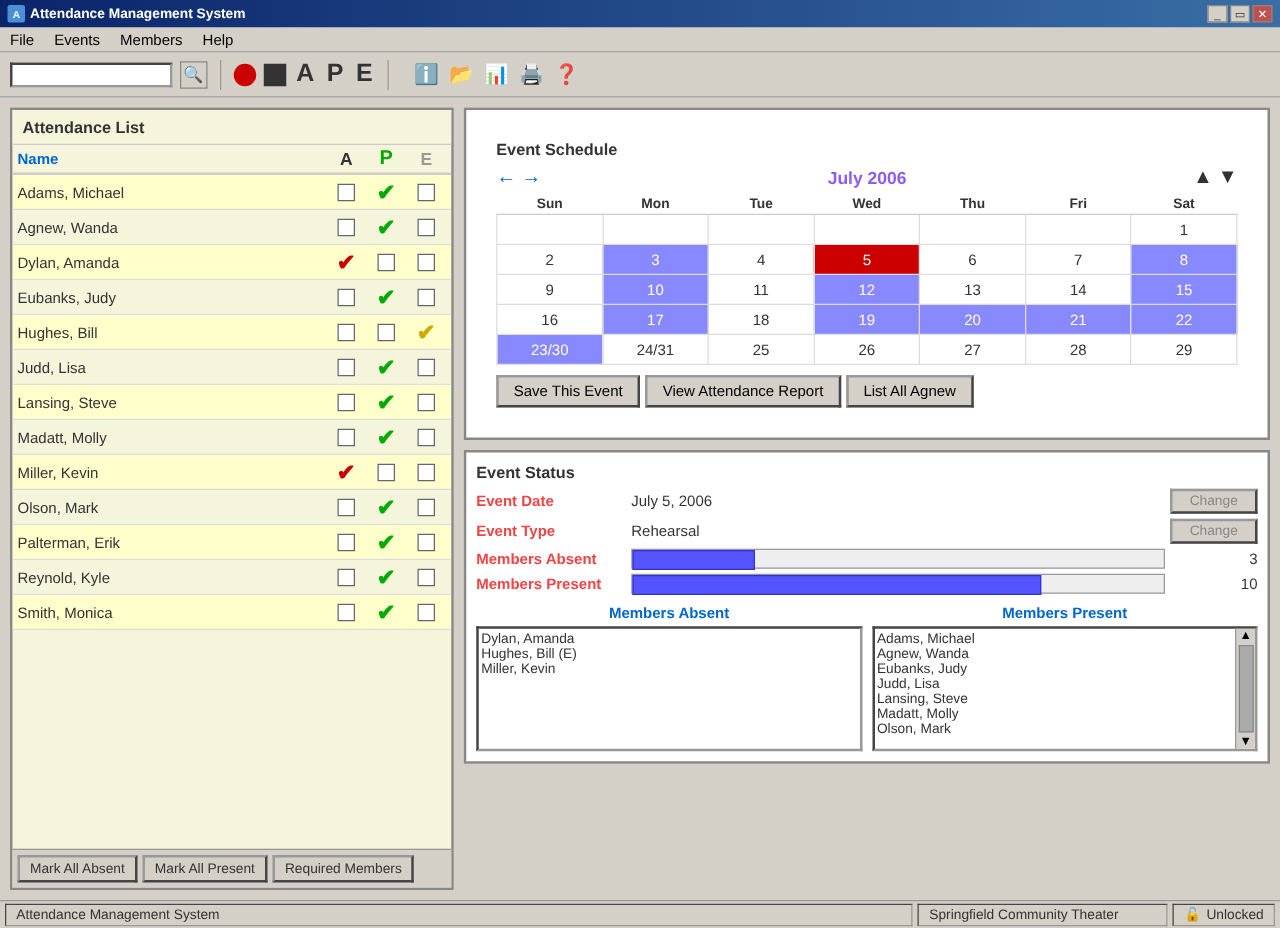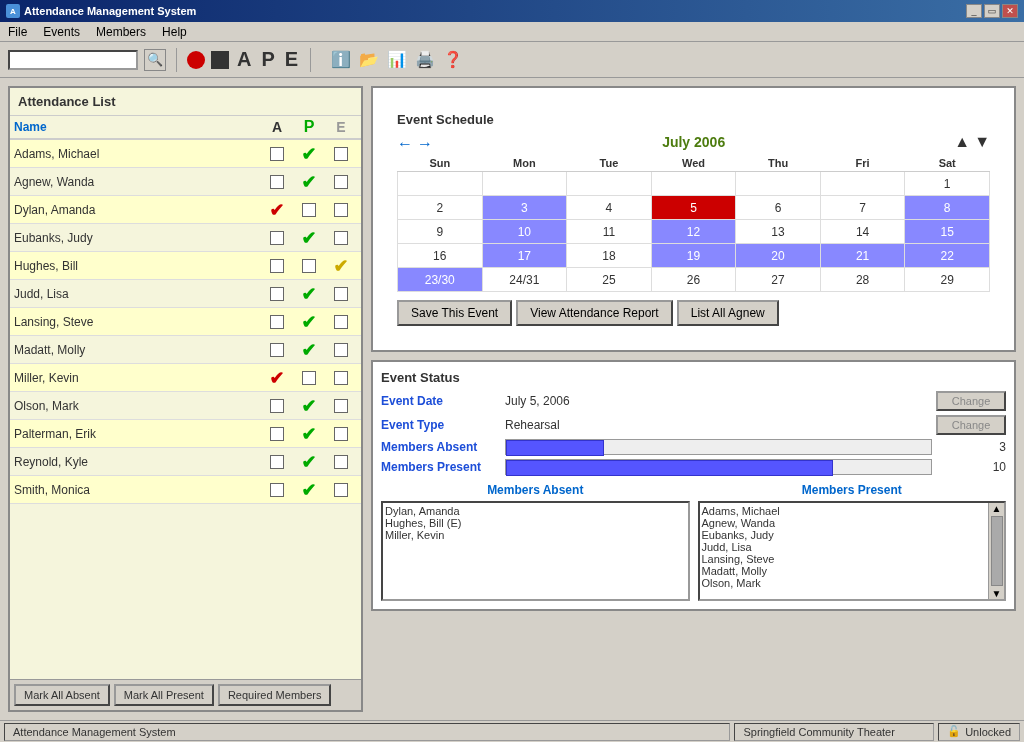--- a/index.html
+++ b/index.html
@@ -64,38 +64,38 @@
 
     
     .right-panel { flex: 1; display: flex; flex-direction: column; gap: 8px; }
 
     
     .event-schedule { background: white; border: 2px solid #888; padding: 24px; }
     .panel-title { font-weight: bold; font-size: 13px; color: #333; margin-bottom: 6px; }
     .cal-header { display: flex; align-items: center; justify-content: space-between; margin-bottom: 4px; }
     .cal-nav { display: flex; gap: 4px; }
     .cal-nav-btn { cursor: pointer; font-size: 16px; color: #0066cc; background: none; border: none; font-weight: bold; }
-    .cal-month { color: #4d7c0f; font-weight: bold; font-size: 14px; text-align: center; flex: 1; }
+    .cal-month { color: #8b5cf6; font-weight: bold; font-size: 14px; text-align: center; flex: 1; }
     .cal-arrows { display: flex; gap: 4px; }
     .cal-arrow { cursor: pointer; font-size: 16px; color: #333; }
     .calendar-grid { width: 100%; border-collapse: collapse; }
     .calendar-grid th { text-align: center; font-size: 11px; color: #333; padding: 2px; border-bottom: 1px solid #ccc; width: 56px; }
     .calendar-grid td { text-align: center; font-size: 12px; padding: 3px 2px; border: 1px solid #ddd; width: 56px; height: 24px; cursor: pointer; }
     .cal-blue { background: #8888ff; color: white; }
     .cal-red { background: #cc0000; color: white; }
     .cal-white { background: white; color: #333; }
 
     
     .event-btns { display: flex; gap: 4px; margin-top: 8px; }
     .event-btn { padding: 4px 12px; background: #d4d0c8; border: 2px outset #999; cursor: pointer; font-size: 12px; }
 
     
     .event-status { background: white; border: 2px solid #888; padding: 8px; }
     .status-grid { display: grid; grid-template-columns: 120px 1fr 70px; gap: 4px 4px; align-items: center; margin-bottom: 8px; }
-    .status-label { color: #1d4ed8; font-weight: bold; font-size: 12px; }
+    .status-label { color: #ef4444; font-weight: bold; font-size: 12px; }
     .status-value { font-size: 12px; color: #333; }
     .status-btn { padding: 2px 8px; background: #d4d0c8; border: 2px outset #999; cursor: pointer; font-size: 11px; color: #888; }
     .progress-bar { height: 16px; background: #5555ff; border: 1px solid #3333cc; }
     .progress-count { font-size: 12px; color: #333; text-align: right; padding-left: 4px; }
 
     
     .members-section { display: flex; gap: 8px; margin-top: 6px; }
     .members-col { flex: 1; }
     .members-col-title { text-align: center; font-weight: bold; color: #0066cc; font-size: 12px; margin-bottom: 4px; }
     .members-list { border: 2px inset #999; background: white; height: 100px; overflow-y: auto; padding: 2px; font-size: 11px; color: #333; }

